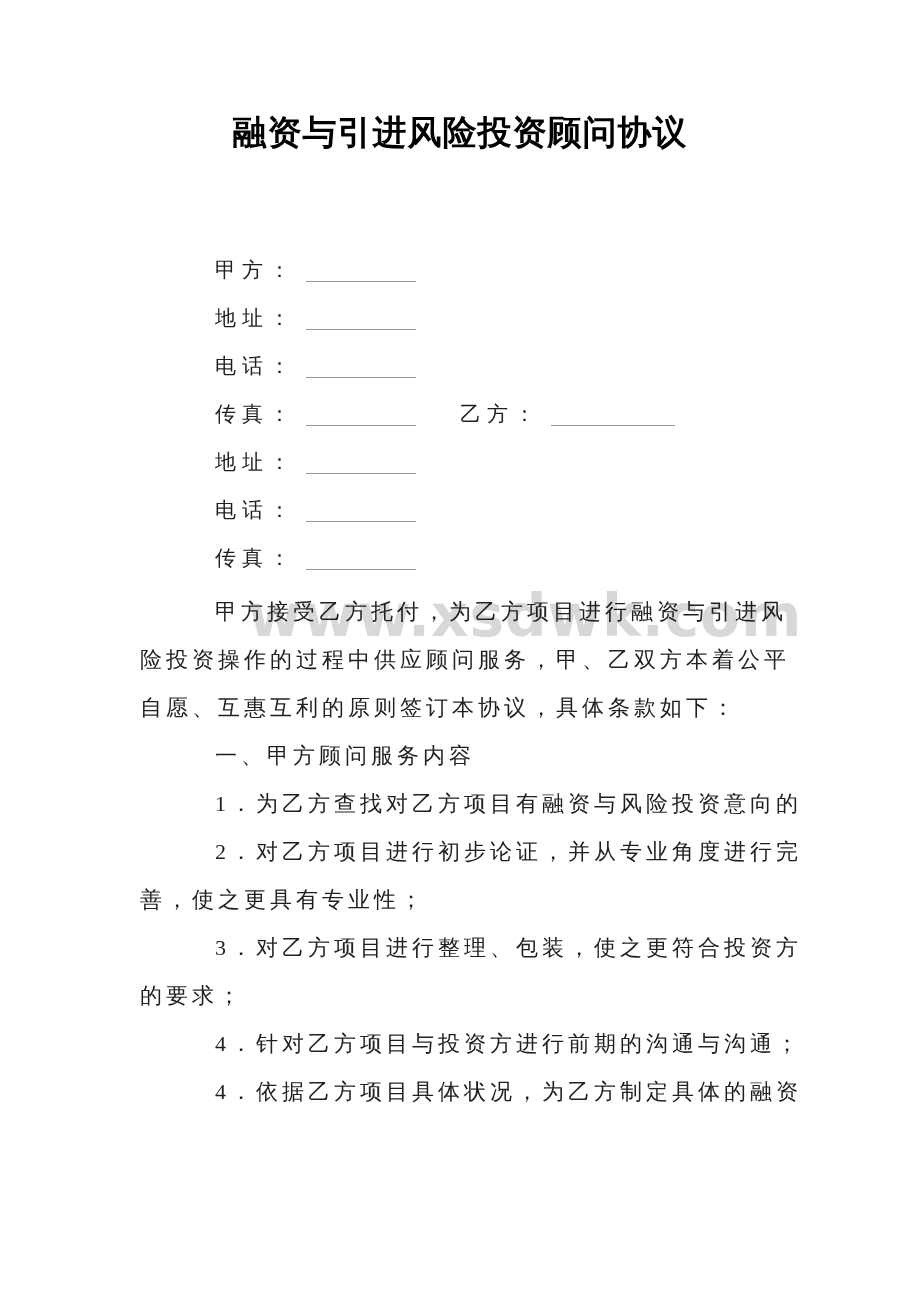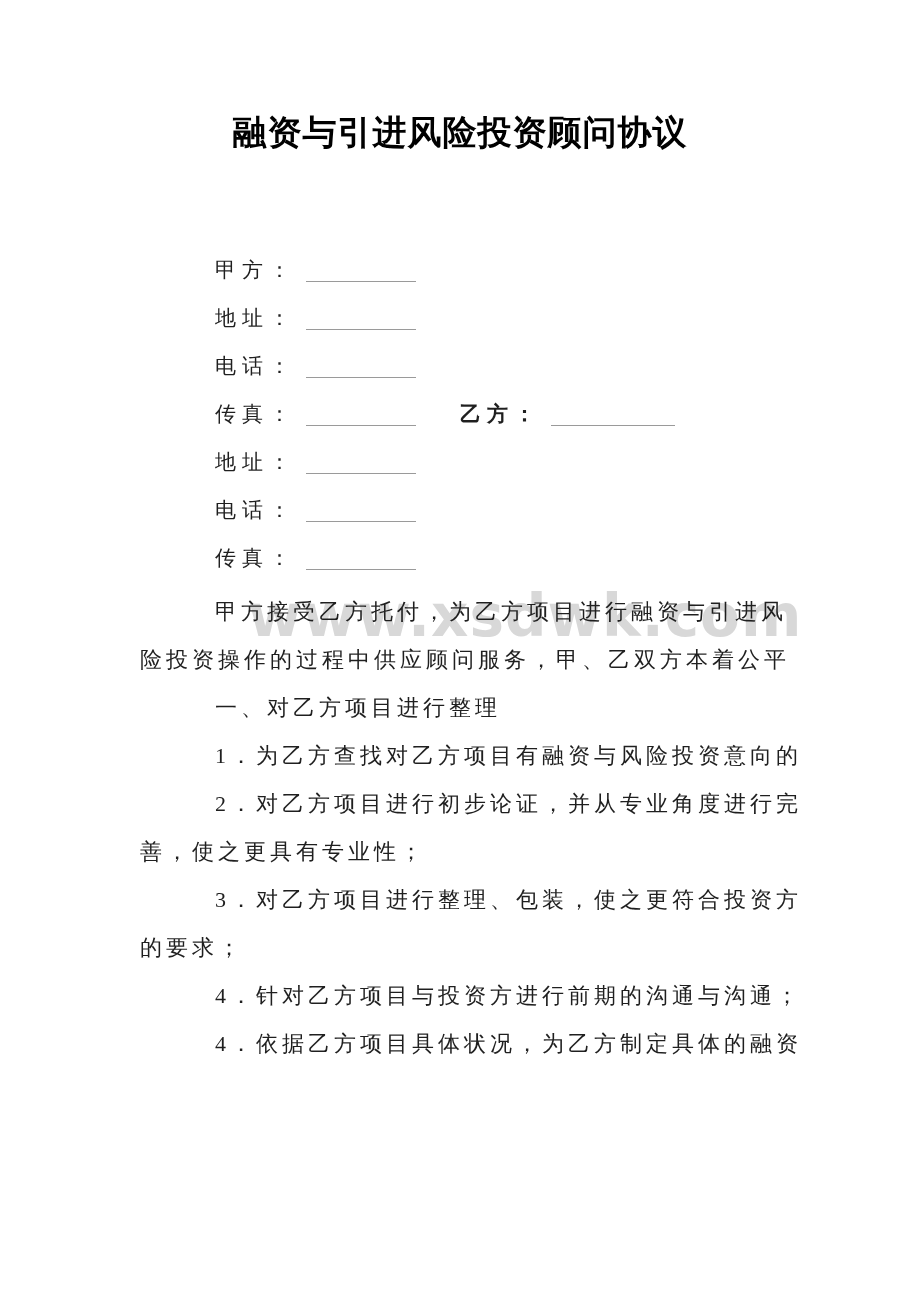--- a/index.html
+++ b/index.html
@@ -39,21 +39,21 @@
   .flabel { color: #1f1f1f; text-align: right; }
   .blank {
     display: inline-block;
     width: 110px;
     height: 26px;
     margin-left: 10px;
     border-bottom: 1px solid #9a9a9a;
     vertical-align: -5px;
   }
   .blank.wide { width: 124px; }
-  .second-label { margin-left: 44px; font-weight: bold; }
+  .second-label { margin-left: 44px; }
   .watermark {
     position: absolute;
     left: 248px;
     top: 584px;
     z-index: 0;
     font-family: "DejaVu Sans", sans-serif;
     font-size: 58px;
     line-height: 64px;
     color: #d8d8d8;
     letter-spacing: 1px;
@@ -101,21 +101,22 @@
       <span class="flabel">电话：</span><span class="blank"></span>
     </div>
     <div class="form-row">
       <span class="flabel">传真：</span><span class="blank"></span>
     </div>
   </div>
 
   <div class="body-text">
     <div class="line indent">甲方接受乙方托付，为乙方项目进行融资与引进风</div>
     <div class="line">险投资操作的过程中供应顾问服务，甲、乙双方本着公平</div>
-    <div class="line indent">一、对乙方项目进行整理</div>
+    <div class="line">自愿、互惠互利的原则签订本协议，具体条款如下：</div>
+    <div class="line indent">一、甲方顾问服务内容</div>
     <div class="line indent">1．为乙方查找对乙方项目有融资与风险投资意向的</div>
     <div class="line indent">2．对乙方项目进行初步论证，并从专业角度进行完</div>
     <div class="line">善，使之更具有专业性；</div>
     <div class="line indent">3．对乙方项目进行整理、包装，使之更符合投资方</div>
     <div class="line">的要求；</div>
     <div class="line indent">4．针对乙方项目与投资方进行前期的沟通与沟通；</div>
     <div class="line indent">4．依据乙方项目具体状况，为乙方制定具体的融资</div>
   </div>
 
 </div>

